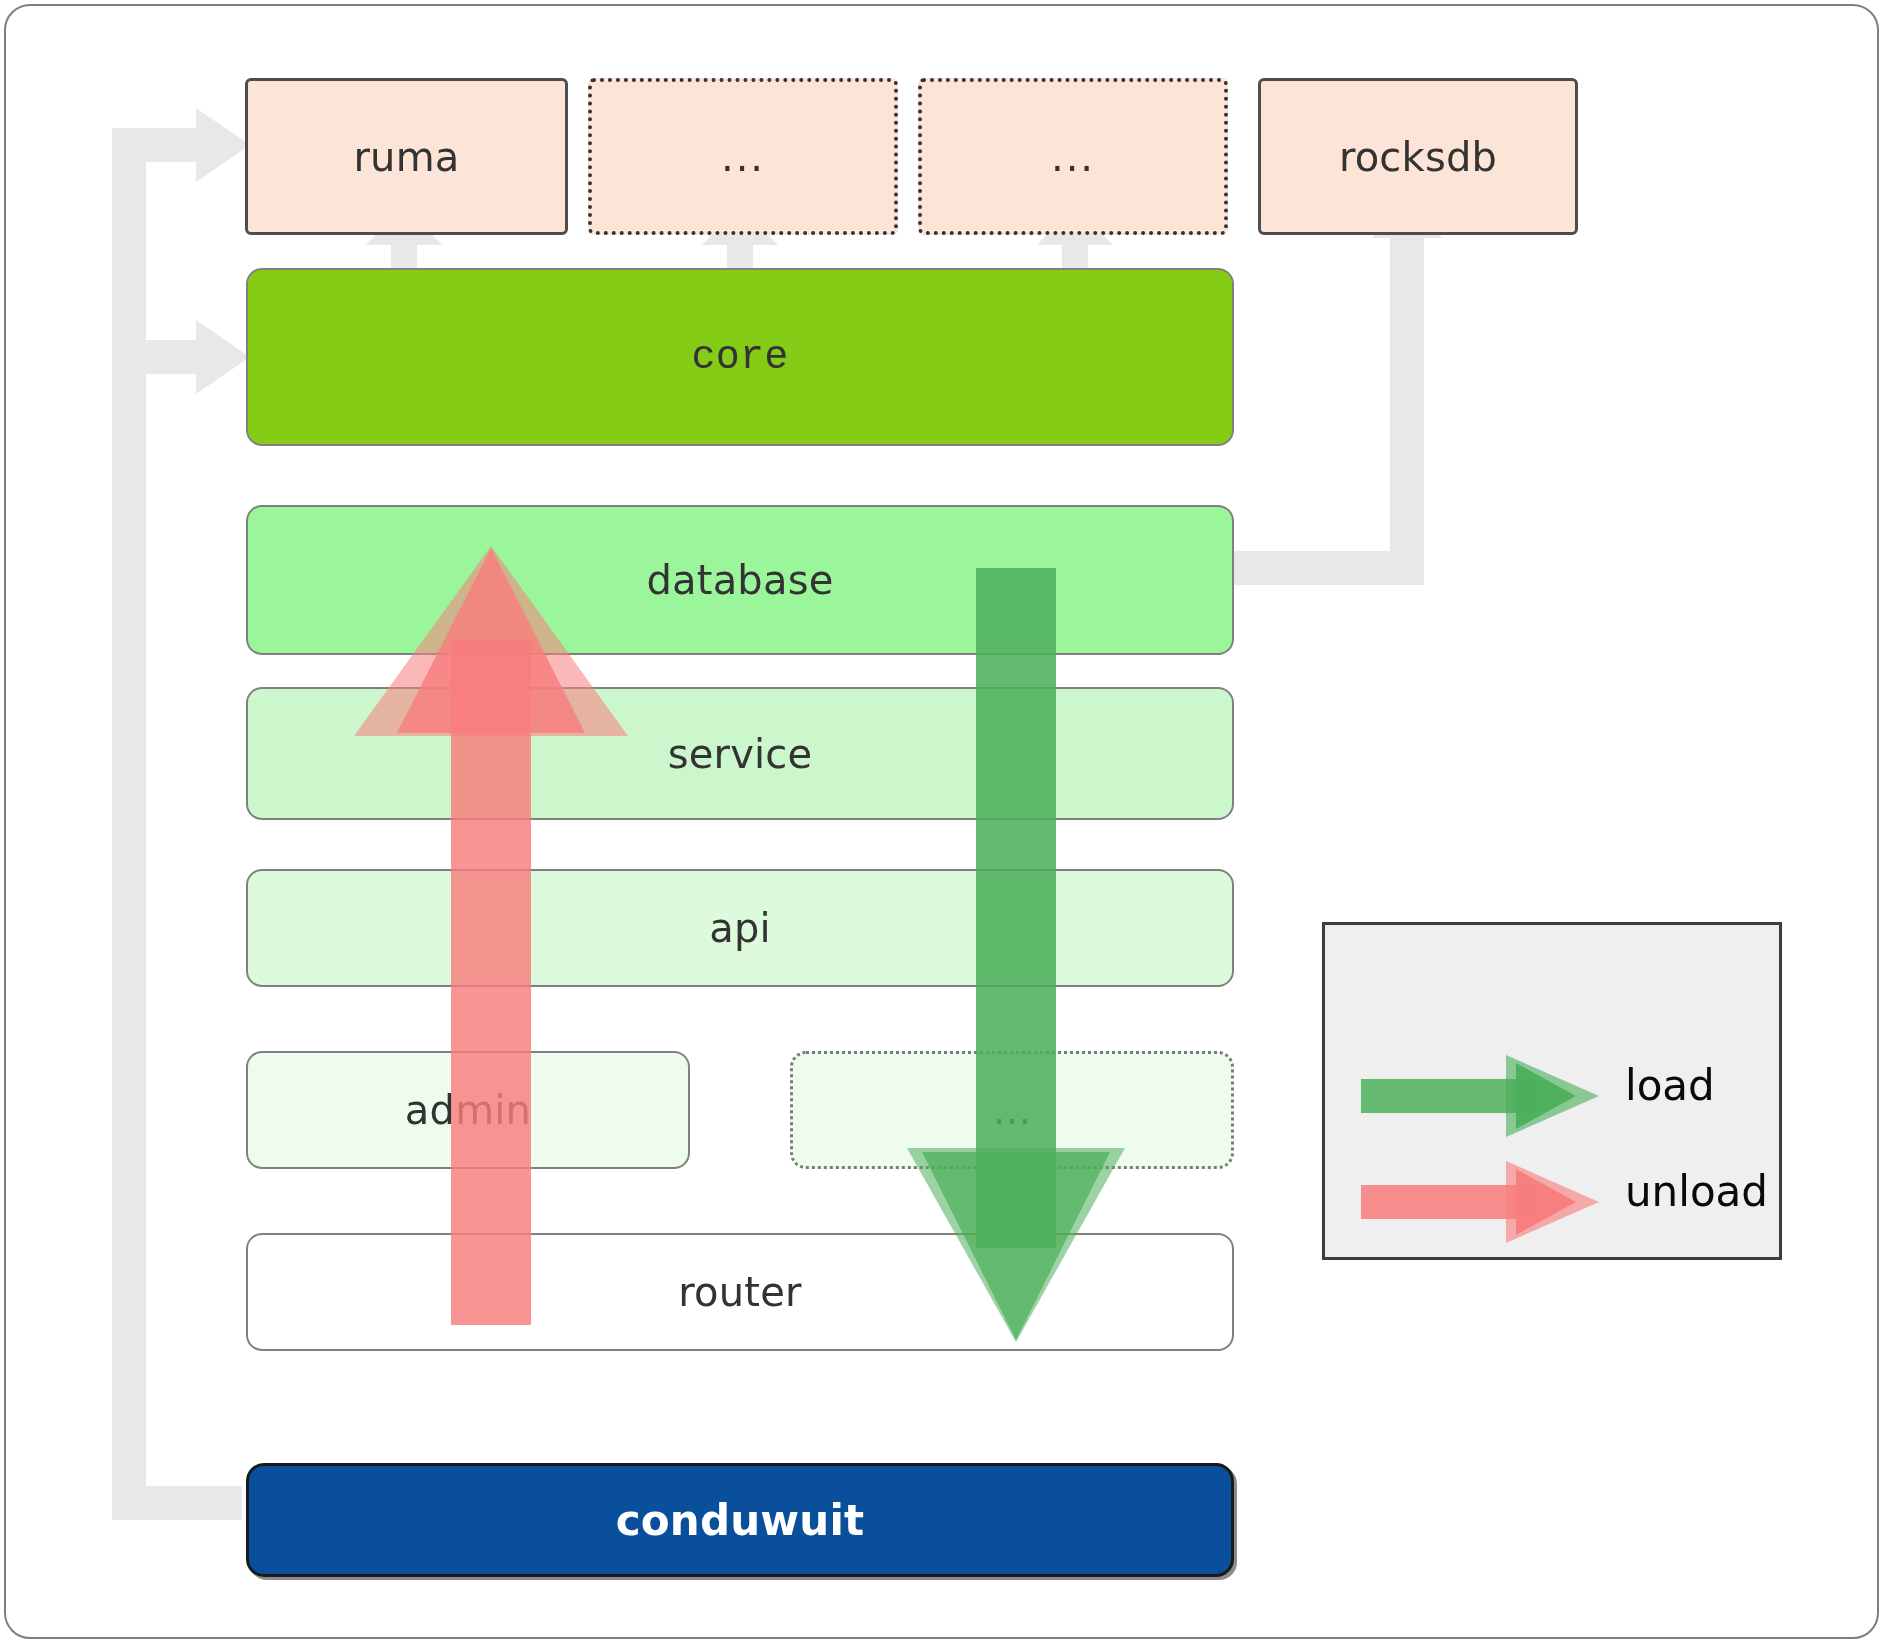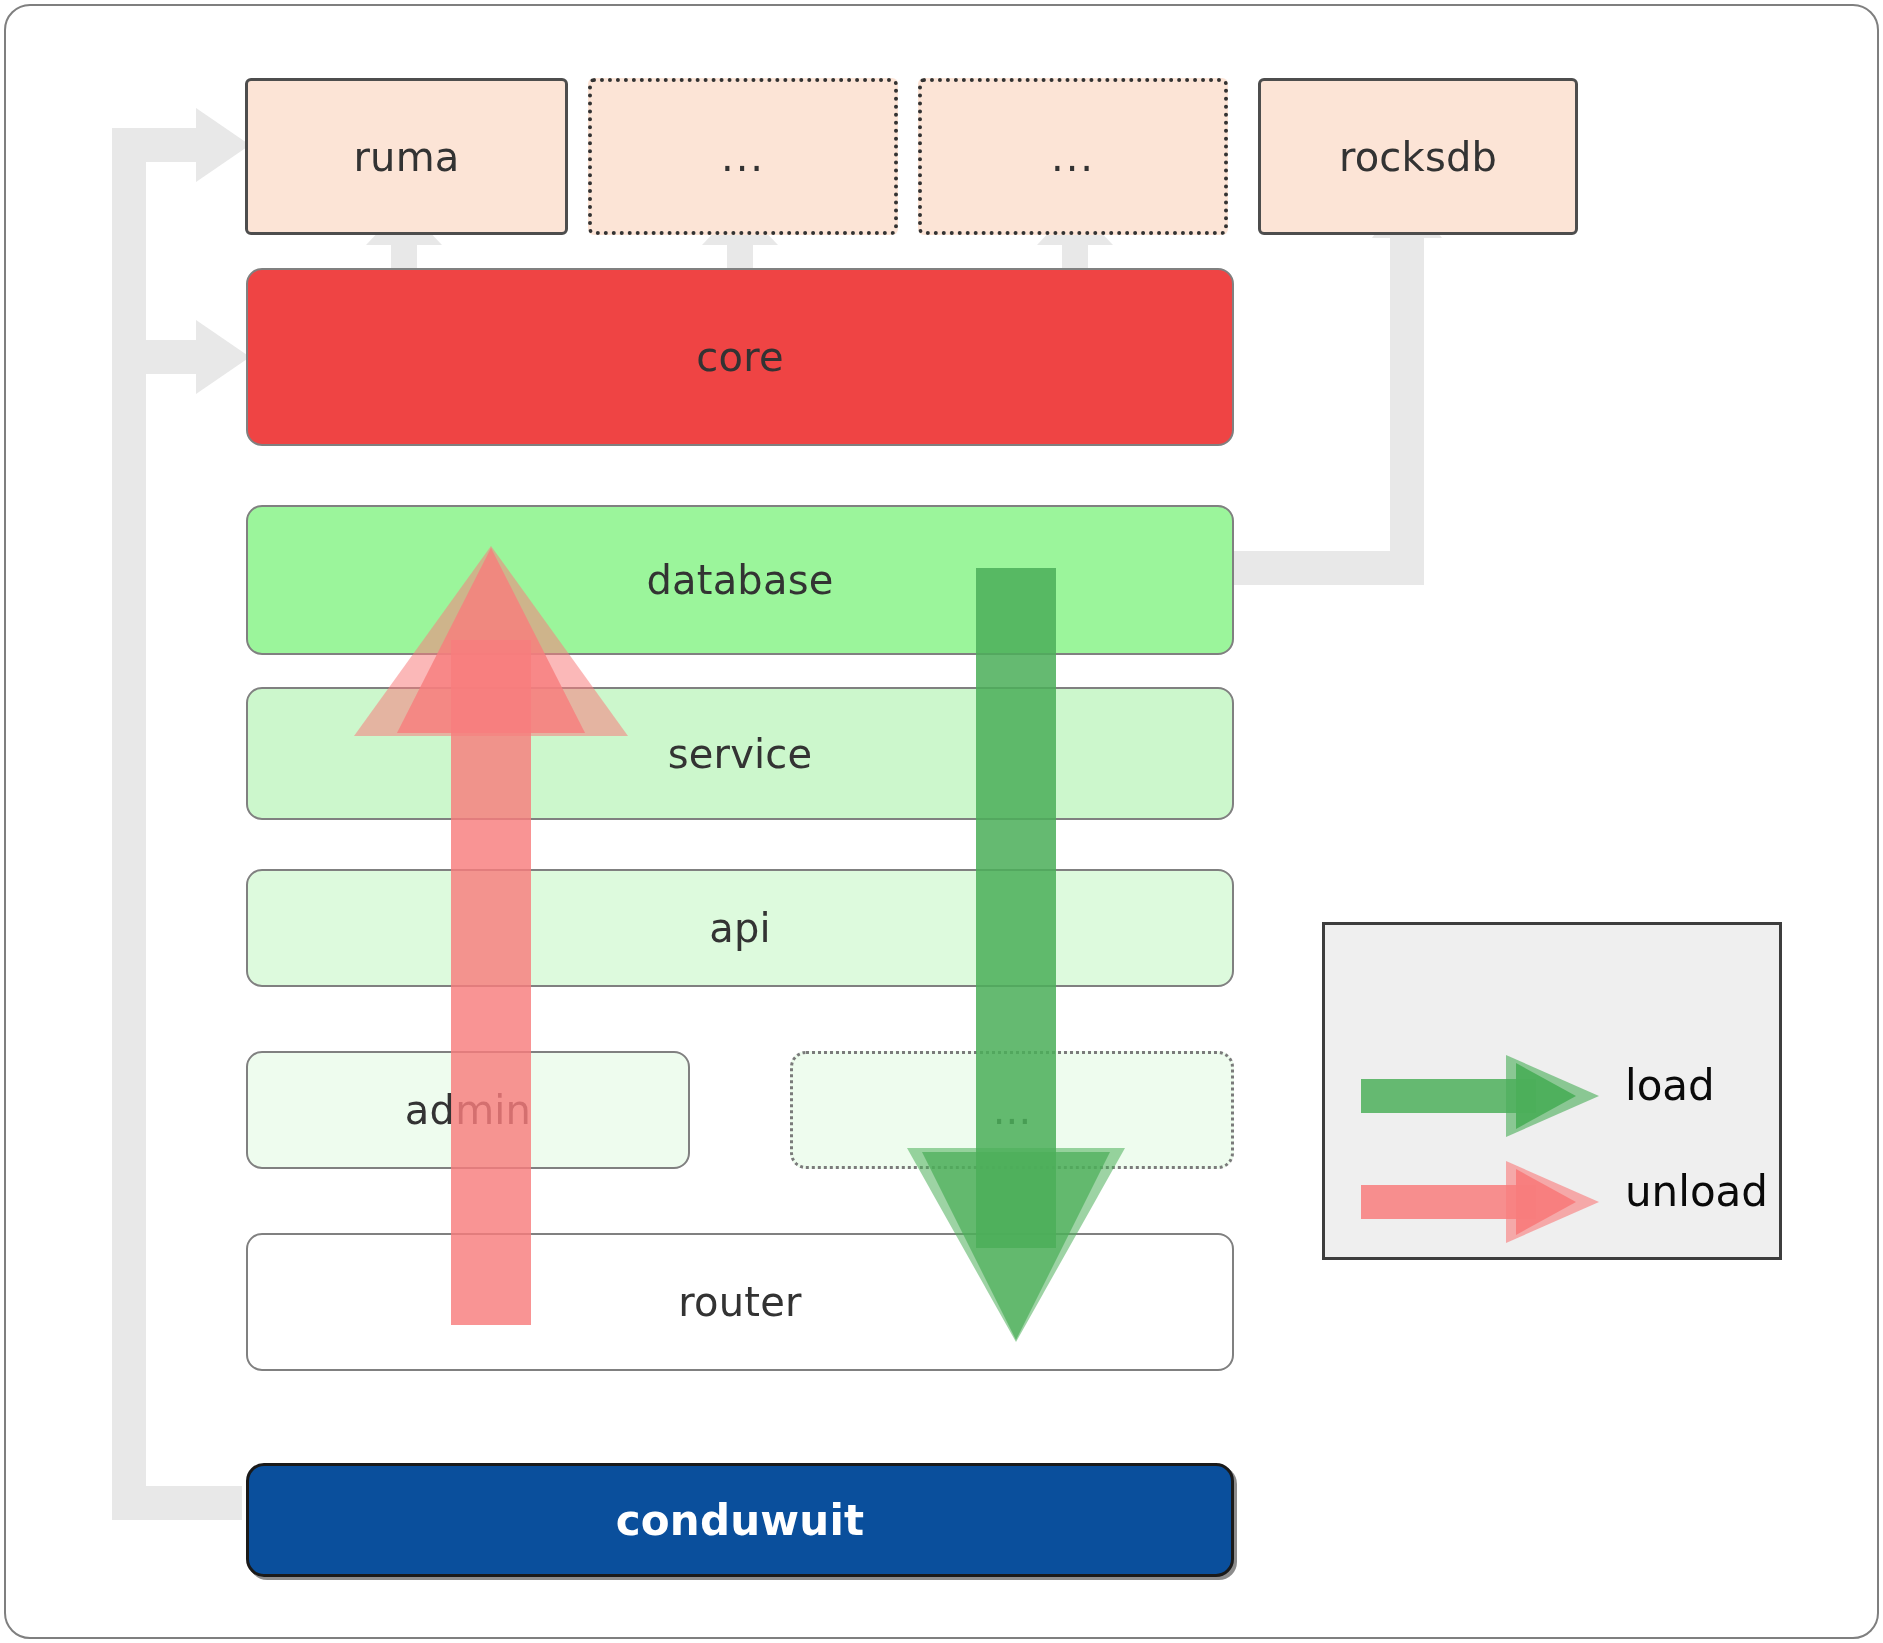--- a/index.html
+++ b/index.html
@@ -74,21 +74,21 @@
   .stack {
     border: 2px solid #808080;
     border-radius: 16px;
   }
   .stack.dotted {
     border-style: dotted;
     border-width: 3px;
     border-color: #7a7a7a;
   }
 
-  #node-core     { background: #ef4444; }
+  #node-core     { background: #84cc16; font-family: Liberation Mono, monospace; }
   #node-database { background: #9bf59b; }
   #node-service  { background: #ccf7cc; }
   #node-api      { background: #ddfadd; }
   #node-admin    { background: #eefcee; }
   #node-dots-mid { background: #eefcee; }
   #node-router   { background: #ffffff; }
 
   #node-conduwuit {
     background: #0a4f9c;
     border: 3px solid #1a1a1a;
@@ -233,21 +233,21 @@
   </div>
 
   <div class="node stack" id="node-admin" style="left:246px; top:1051px; width:444px; height:118px;">
     <span class="lbl">admin</span>
   </div>
 
   <div class="node stack dotted" id="node-dots-mid" style="left:790px; top:1051px; width:444px; height:118px;">
     <span class="lbl dots">...</span>
   </div>
 
-  <div class="node stack" id="node-router" style="left:246px; top:1233px; width:988px; height:138px;">
+  <div class="node stack" id="node-router" style="left:246px; top:1233px; width:988px; height:118px;">
     <span class="lbl">router</span>
   </div>
 
   <div class="node" id="node-conduwuit" style="left:246px; top:1463px; width:988px; height:114px;">
     <span class="lbl">conduwuit</span>
   </div>
 
   <svg class="flow-layer" viewBox="0 0 1883 1643" width="1883" height="1643">
 
     <g>

